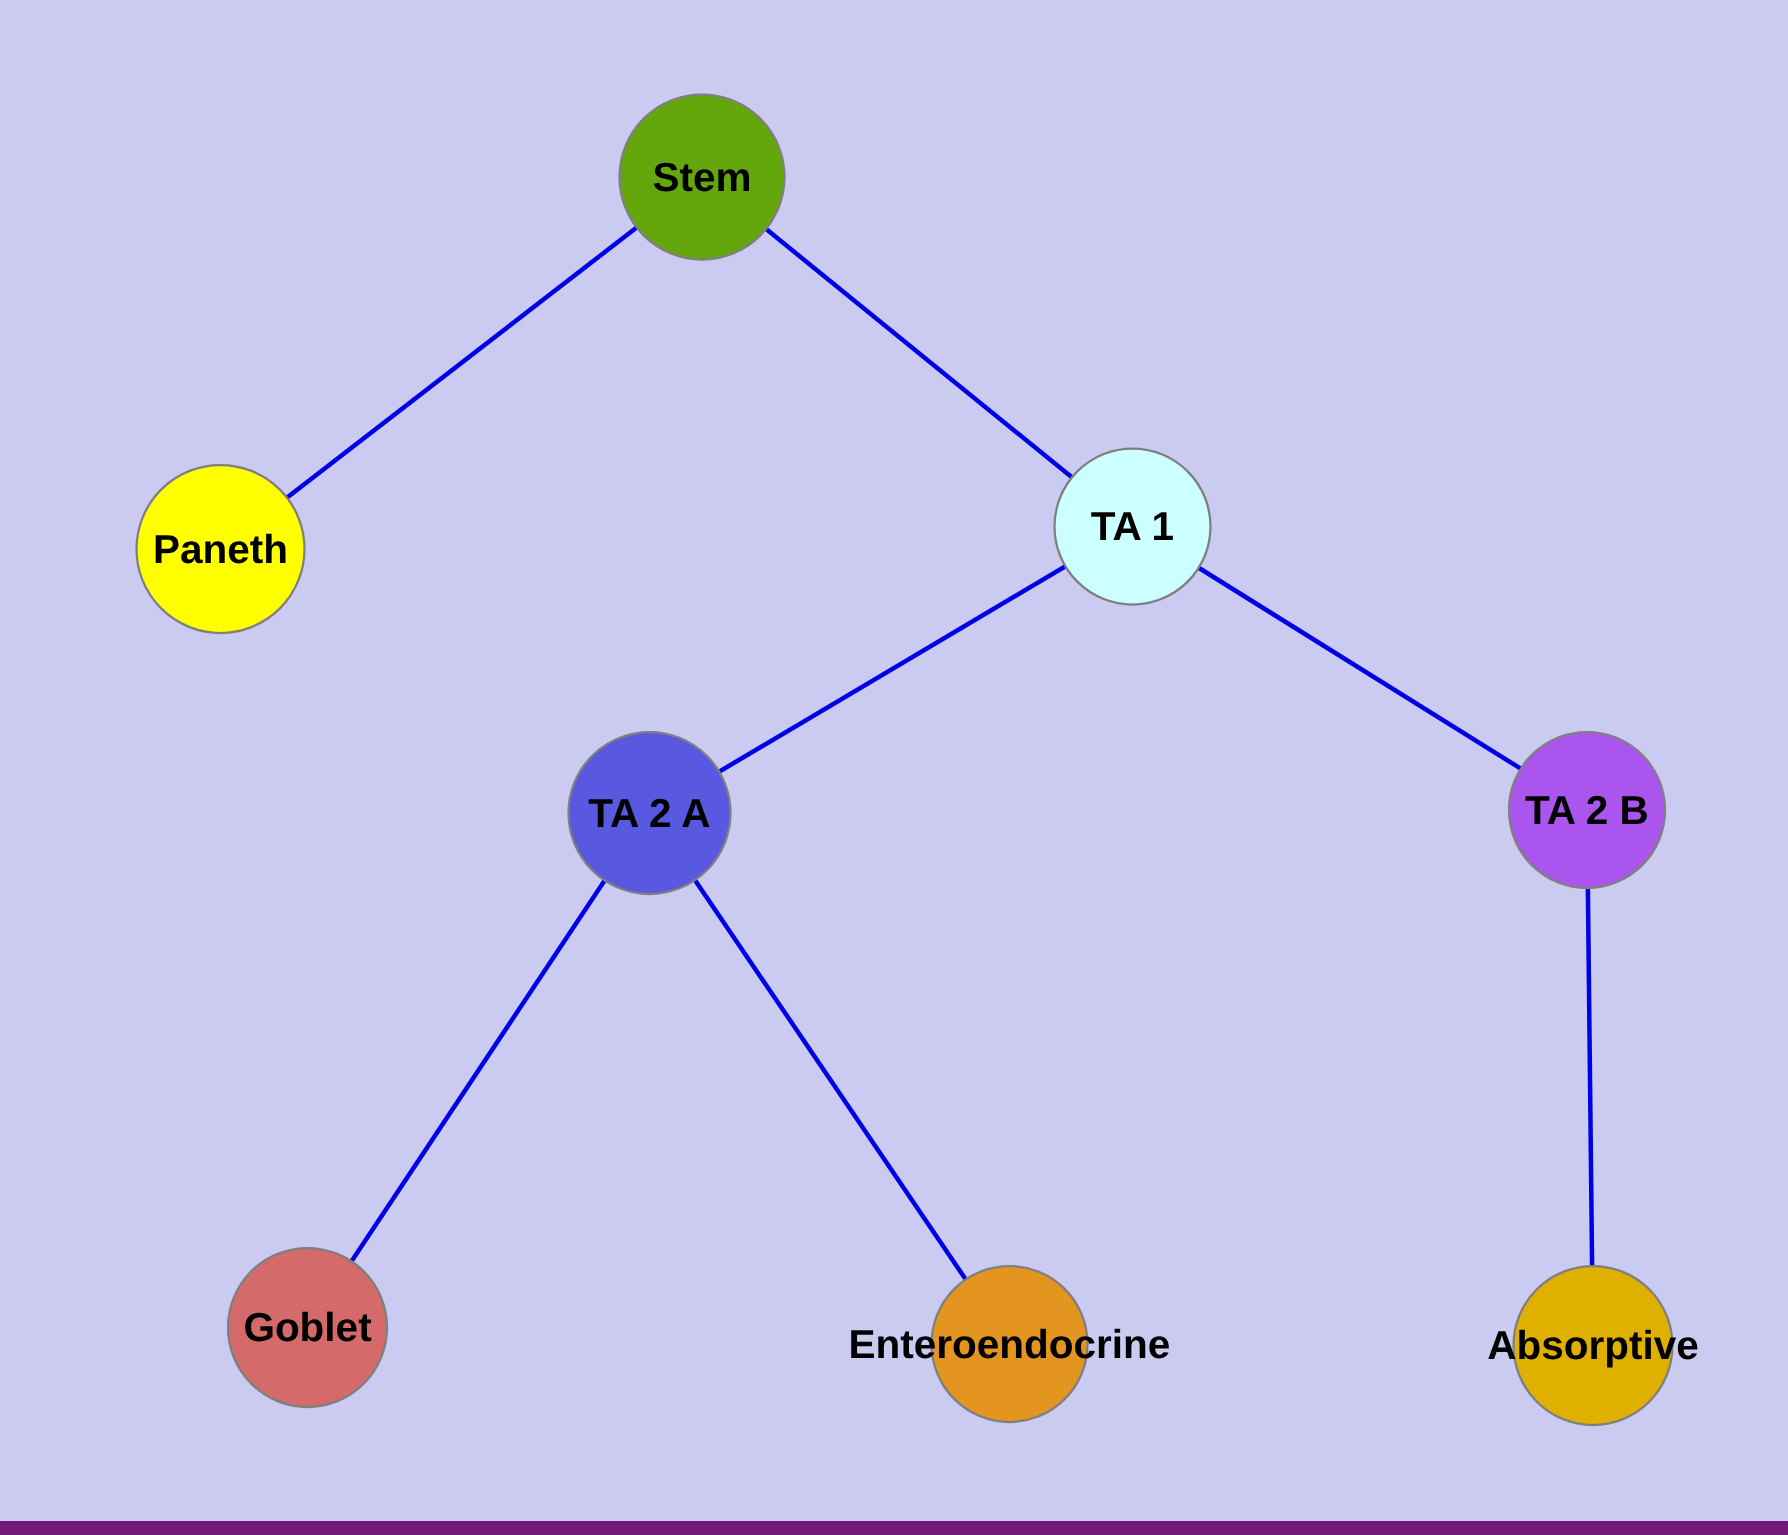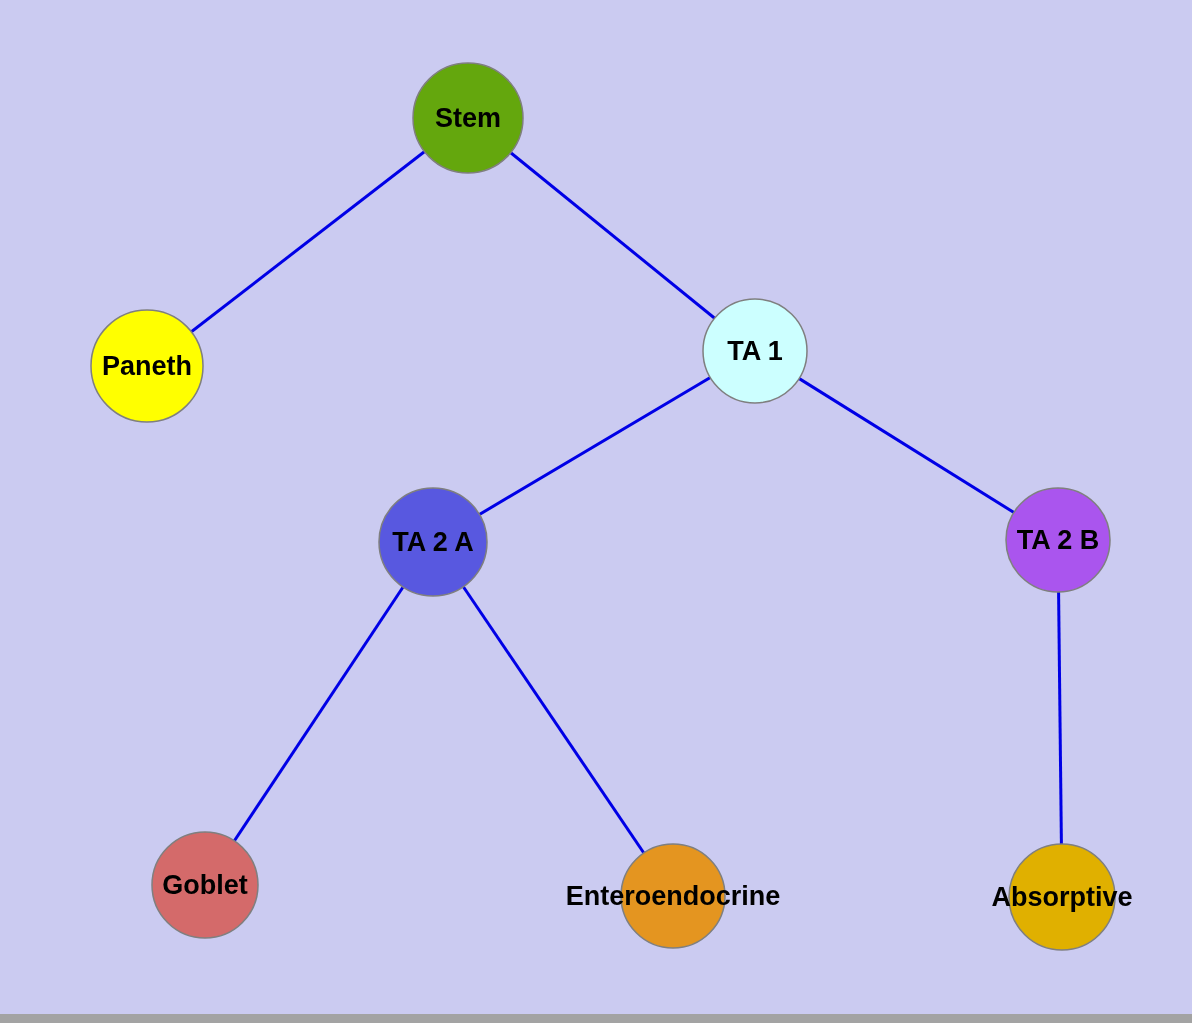--- a/index.html
+++ b/index.html
@@ -5,21 +5,21 @@
   html, body {
     margin: 0;
     padding: 0;
     background: #ffffff;
     font-family: "Liberation Sans", sans-serif;
   }
   .stage {
     width: 1192px;
     height: 1023px;
     position: relative;
-    background: #a3a3a3;
+    background: #701a75;
     overflow: hidden;
   }
   svg.graph-canvas {
     display: block;
   }
   .edge-line {
     fill: none;
   }
   .node-circle {
     cursor: pointer;

